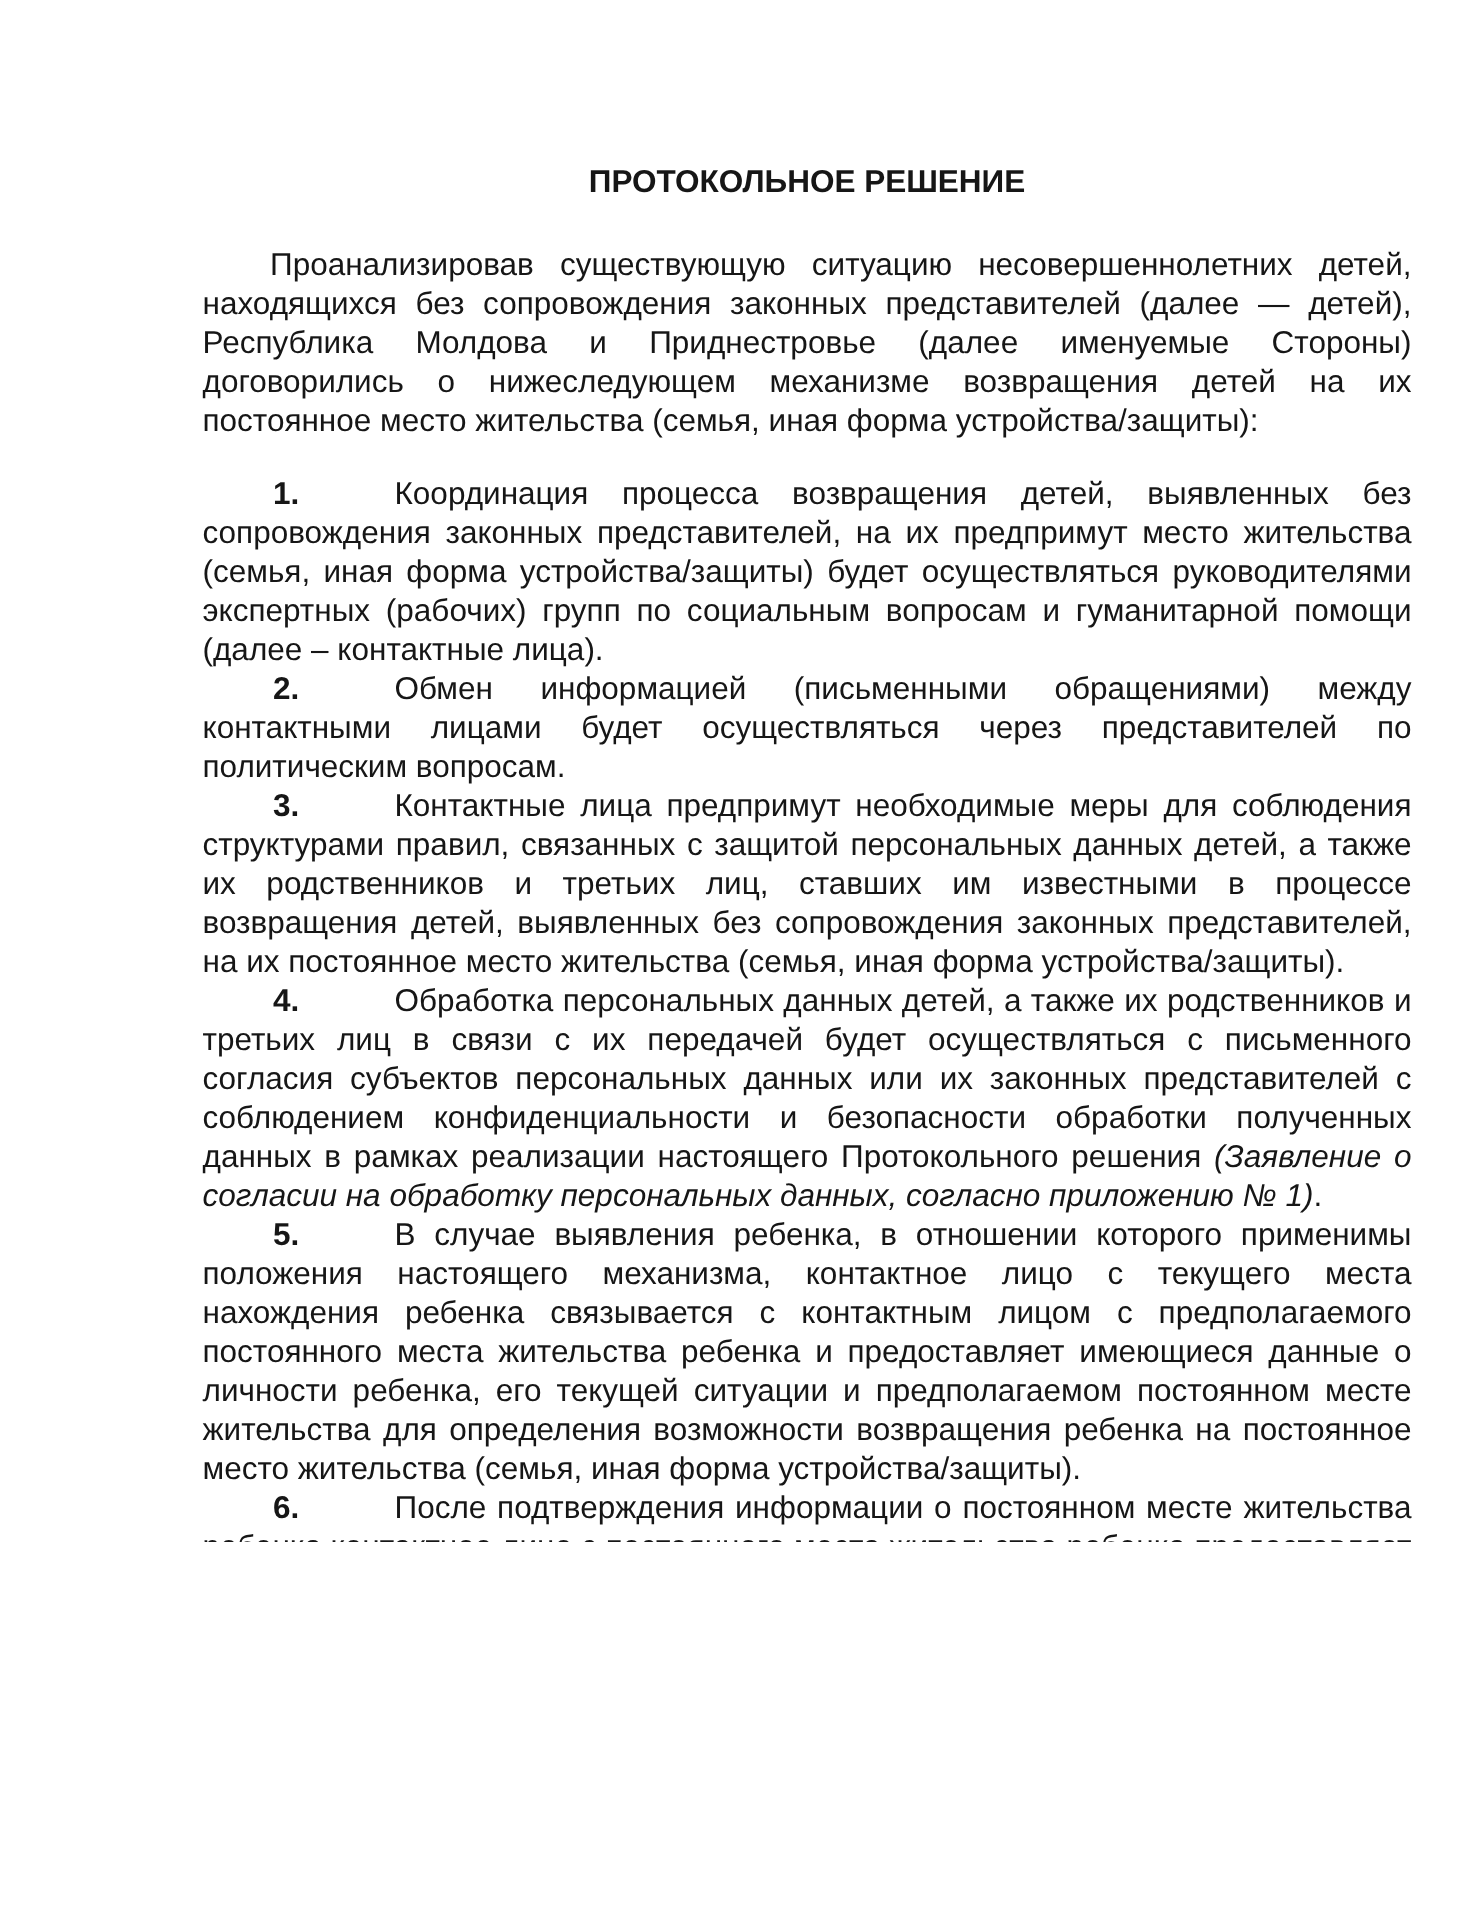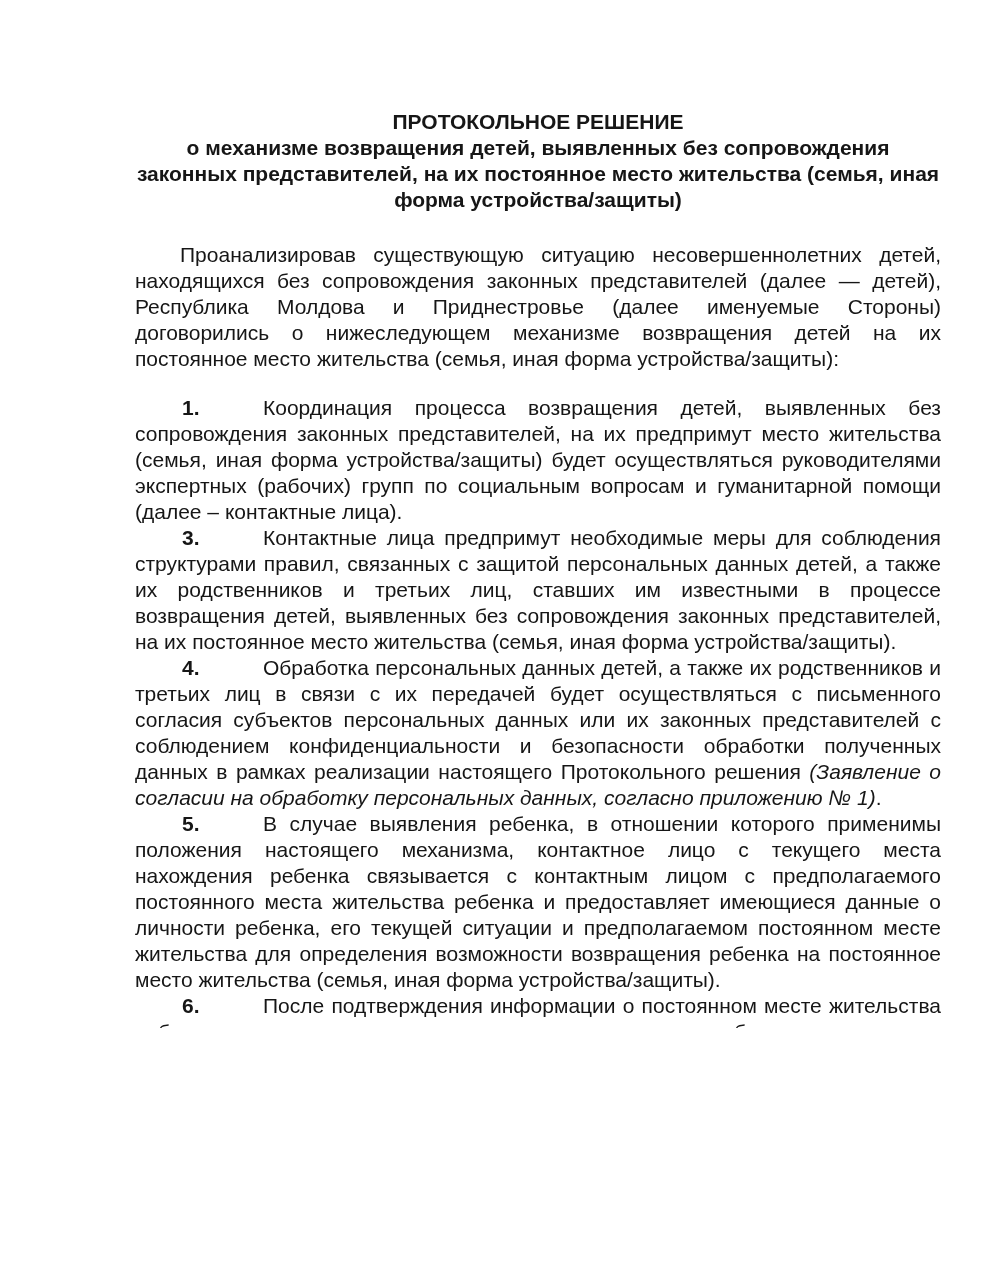--- a/index.html
+++ b/index.html
@@ -61,27 +61,27 @@
     font-style: italic;
   }
 </style>
 </head>
 <body>
 
 <div class="page">
 
   <header class="doc-header">
     <h1 class="doc-title">ПРОТОКОЛЬНОЕ РЕШЕНИЕ</h1>
-    <p class="doc-subtitle">о механизме возвращения детей, выявленных без сопровождения законных представителей, на их постоянное место жительства (семья, иная форма устройства/защиты)</p>
   </header>
 
   <p class="intro">Проанализировав существующую ситуацию несовершеннолетних детей, находящихся без сопровождения законных представителей (далее — детей), Республика Молдова и Приднестровье (далее именуемые Стороны) договорились о нижеследующем механизме возвращения детей на их постоянное место жительства (семья, иная форма устройства/защиты):</p>
 
   <p class="item"><span class="num">1.</span><span>Координация процесса возвращения детей, выявленных без сопровождения законных представителей, на их предпримут место жительства (семья, иная форма устройства/защиты) будет осуществляться руководителями экспертных (рабочих) групп по социальным вопросам и гуманитарной помощи (далее – контактные лица).</span></p>
 
+  <p class="item"><span class="num">2.</span><span>Обмен информацией (письменными обращениями) между контактными лицами будет осуществляться через представителей по политическим вопросам.</span></p>
 
   <p class="item"><span class="num">3.</span><span>Контактные лица предпримут необходимые меры для соблюдения структурами правил, связанных с защитой персональных данных детей, а также их родственников и третьих лиц, ставших им известными в процессе возвращения детей, выявленных без сопровождения законных представителей, на их постоянное место жительства (семья, иная форма устройства/защиты).</span></p>
 
   <p class="item"><span class="num">4.</span><span>Обработка персональных данных детей, а также их родственников и третьих лиц в связи с их передачей будет осуществляться с письменного согласия субъектов персональных данных или их законных представителей с соблюдением конфиденциальности и безопасности обработки полученных данных в рамках реализации настоящего Протокольного решения </span><span class="italic">(Заявление о согласии на обработку персональных данных, согласно приложению № 1)</span><span>.</span></p>
 
   <p class="item"><span class="num">5.</span><span>В случае выявления ребенка, в отношении которого применимы положения настоящего механизма, контактное лицо с текущего места нахождения ребенка связывается с контактным лицом с предполагаемого постоянного места жительства ребенка и предоставляет имеющиеся данные о личности ребенка, его текущей ситуации и предполагаемом постоянном месте жительства для определения возможности возвращения ребенка на постоянное место жительства (семья, иная форма устройства/защиты).</span></p>
 
   <p class="item cut-off"><span class="num">6.</span><span>После подтверждения информации о постоянном месте жительства ребенка контактное лицо с постоянного места жительства ребенка предоставляет контактному лицу с текущего места нахождения ребенка оценку о целесообразности возвращения ребенка в родную/биологическую или</span></p>
 
 </div>

